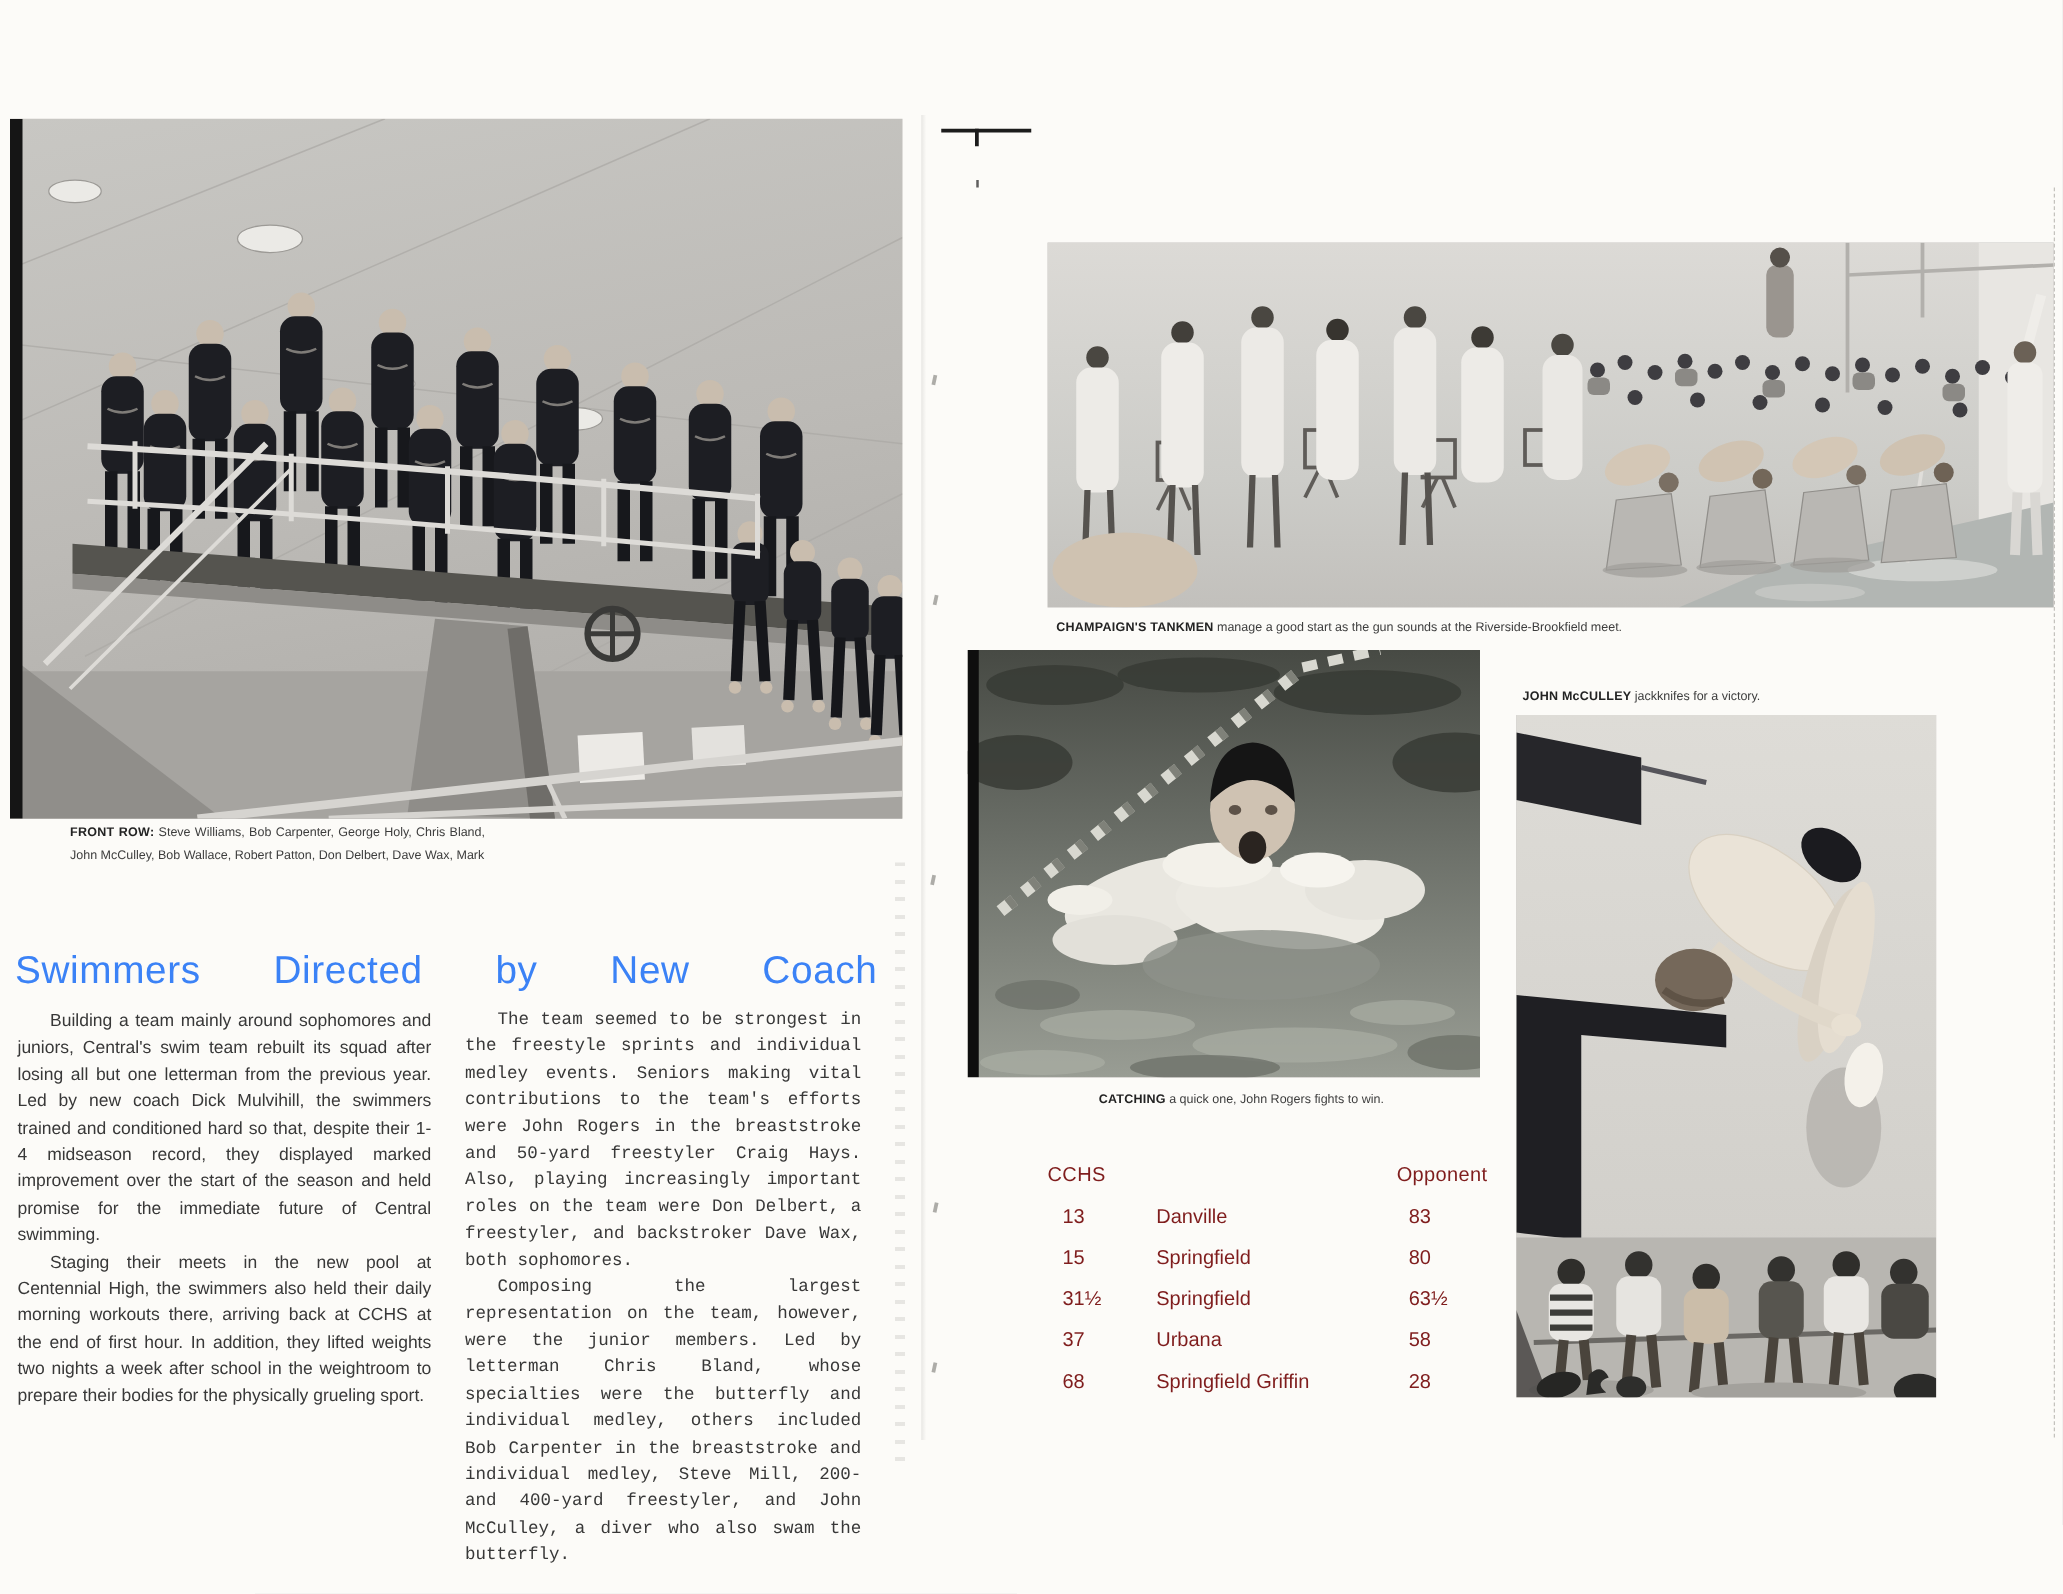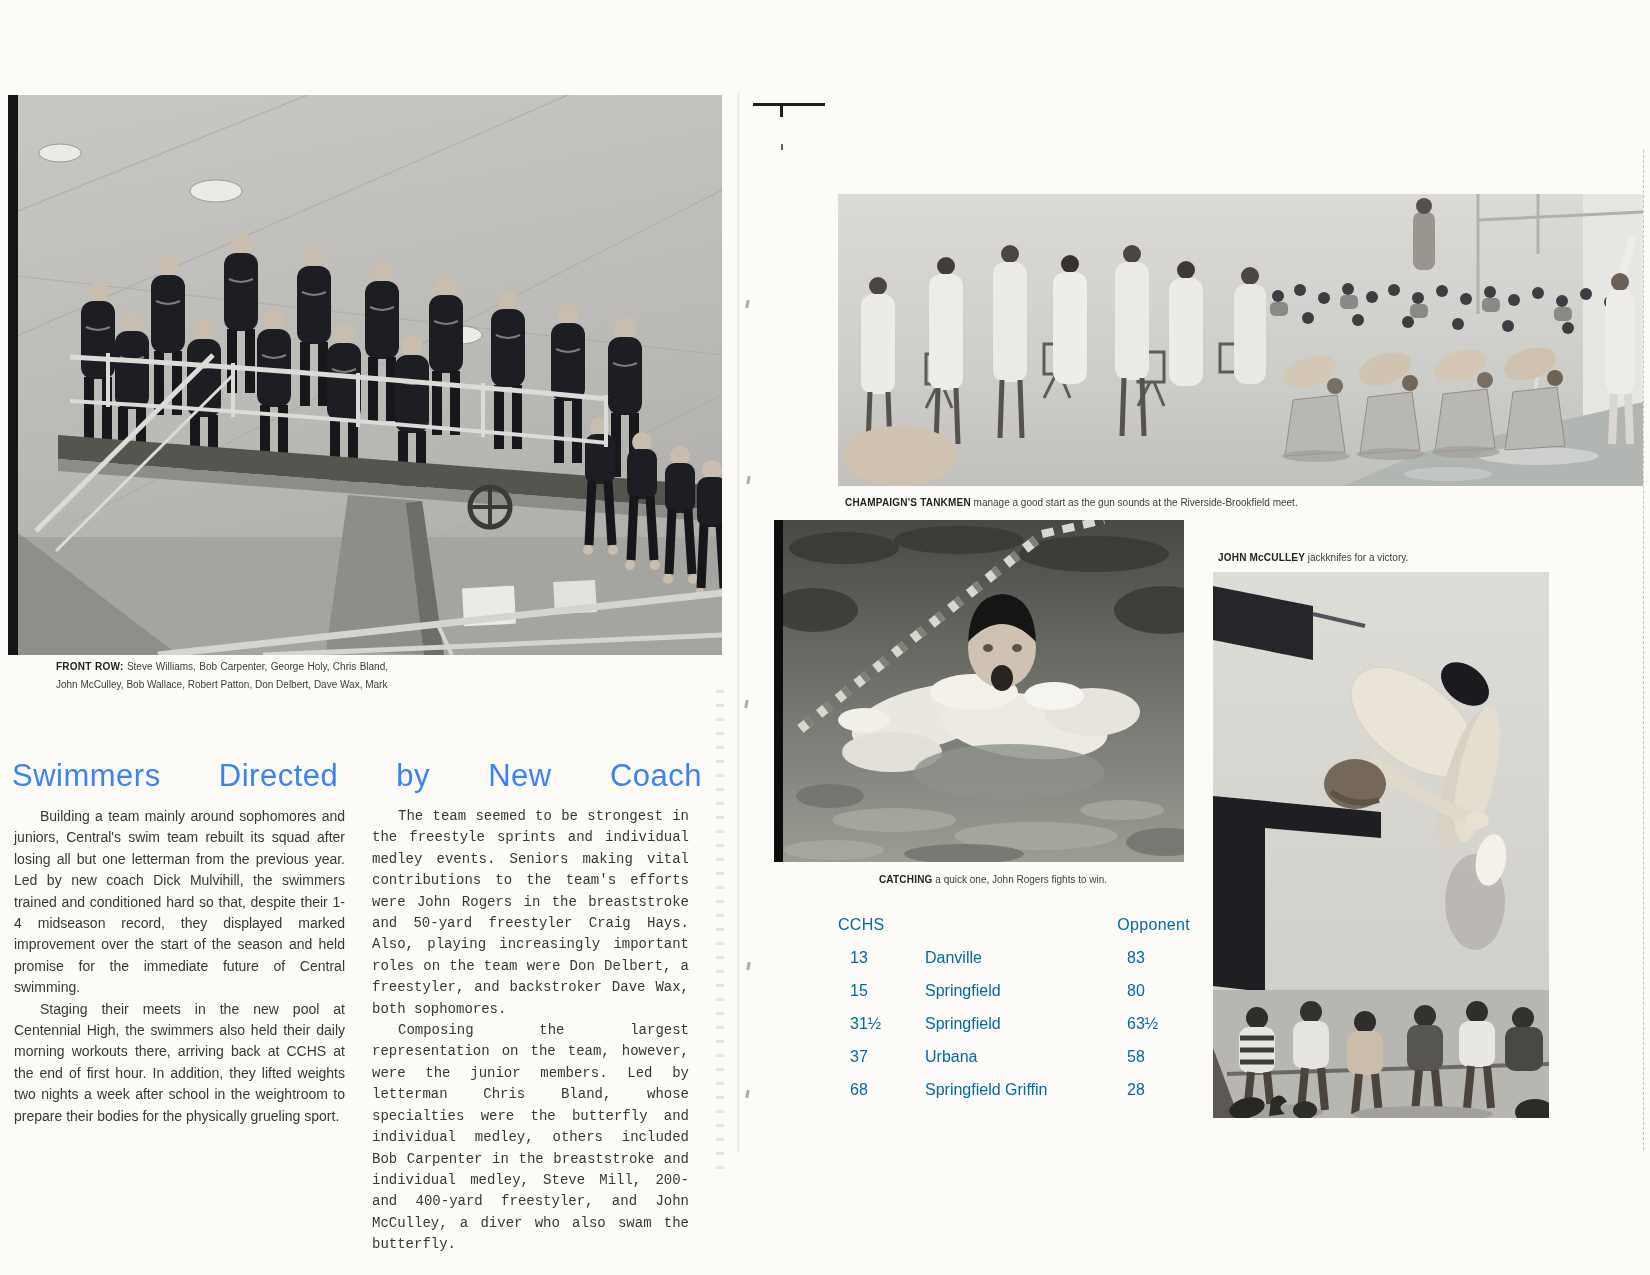--- a/index.html
+++ b/index.html
@@ -12,21 +12,21 @@
   
   .caption{font-size:10px;line-height:17.5px;color:#3d3d3d;text-align:justify;}
   .caption .lead{font-weight:bold;color:#232323;letter-spacing:.2px;}
   .caption.oneline{white-space:nowrap;text-align:left;}
   .headline{font-size:31px;font-weight:400;color:#3b82f6;letter-spacing:.5px;
             text-align:justify;text-align-last:justify;}
   .bodycol{font-size:14px;line-height:21.4px;text-align:justify;color:#383838;}
   .bodycol p{margin:0;text-indent:26px;}
 
   
-  .scoreboard{font-size:16px;color:#0369a1;}
+  .scoreboard{font-size:16px;color:#7f1d1d;margin-top:16px;}
   .score-header{display:flex;justify-content:space-between;letter-spacing:.3px;}
   .score-row{display:grid;grid-template-columns:87px 202px 63px;height:33px;align-items:end;}
   .score-row .home{padding-left:12px;}
 
   
   .foldline{background:linear-gradient(to right,rgba(60,58,54,.10),rgba(60,58,54,0));}
   .tick{background:#6b6b66;opacity:.55;transform:rotate(12deg);}
   .bleed{background:repeating-linear-gradient(to bottom,rgba(120,118,112,.16) 0 3px,transparent 3px 14px);}
   .edge-dots{border-left:1px dashed #c4c2bd;}
   .mark{background:#1c1c1c;}

